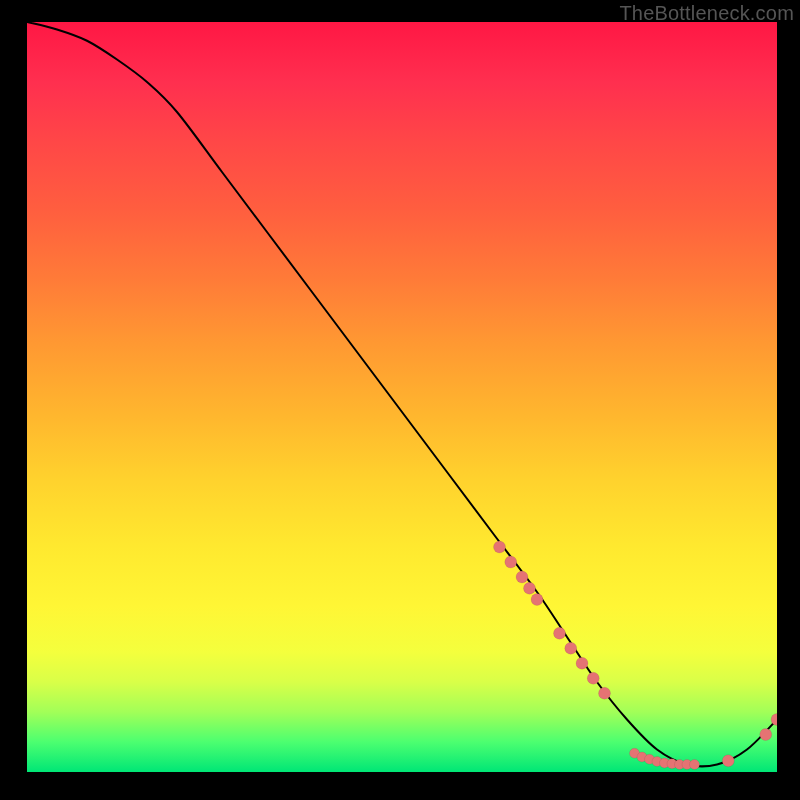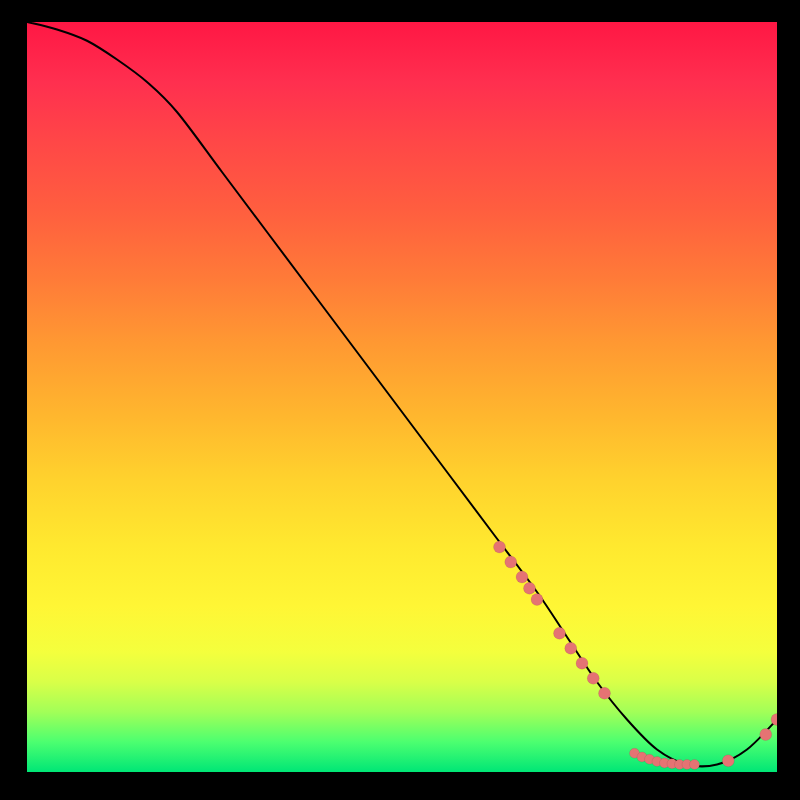--- a/index.html
+++ b/index.html
@@ -83,13 +83,14 @@
         <circle cx="637.5" cy="741" r="5" fill="#e57373" stroke="rgba(0,0,0,0.15)" stroke-width="0.5"></circle>
         <circle cx="645" cy="741.75" r="5" fill="#e57373" stroke="rgba(0,0,0,0.15)" stroke-width="0.5"></circle>
         <circle cx="652.5" cy="742.5" r="5" fill="#e57373" stroke="rgba(0,0,0,0.15)" stroke-width="0.5"></circle>
         <circle cx="660" cy="742.5" r="5" fill="#e57373" stroke="rgba(0,0,0,0.15)" stroke-width="0.5"></circle>
         <circle cx="667.5" cy="742.5" r="5" fill="#e57373" stroke="rgba(0,0,0,0.15)" stroke-width="0.5"></circle>
         <circle cx="701.25" cy="738.75" r="6" fill="#e57373" stroke="rgba(0,0,0,0.15)" stroke-width="0.5"></circle>
         <circle cx="738.75" cy="712.5" r="6" fill="#e57373" stroke="rgba(0,0,0,0.15)" stroke-width="0.5"></circle>
         <circle cx="750" cy="697.5" r="6" fill="#e57373" stroke="rgba(0,0,0,0.15)" stroke-width="0.5"></circle>
       </svg>
   </div>
+  <div class="watermark">TheBottleneck.com</div>
 </div>
 
 </body></html>

